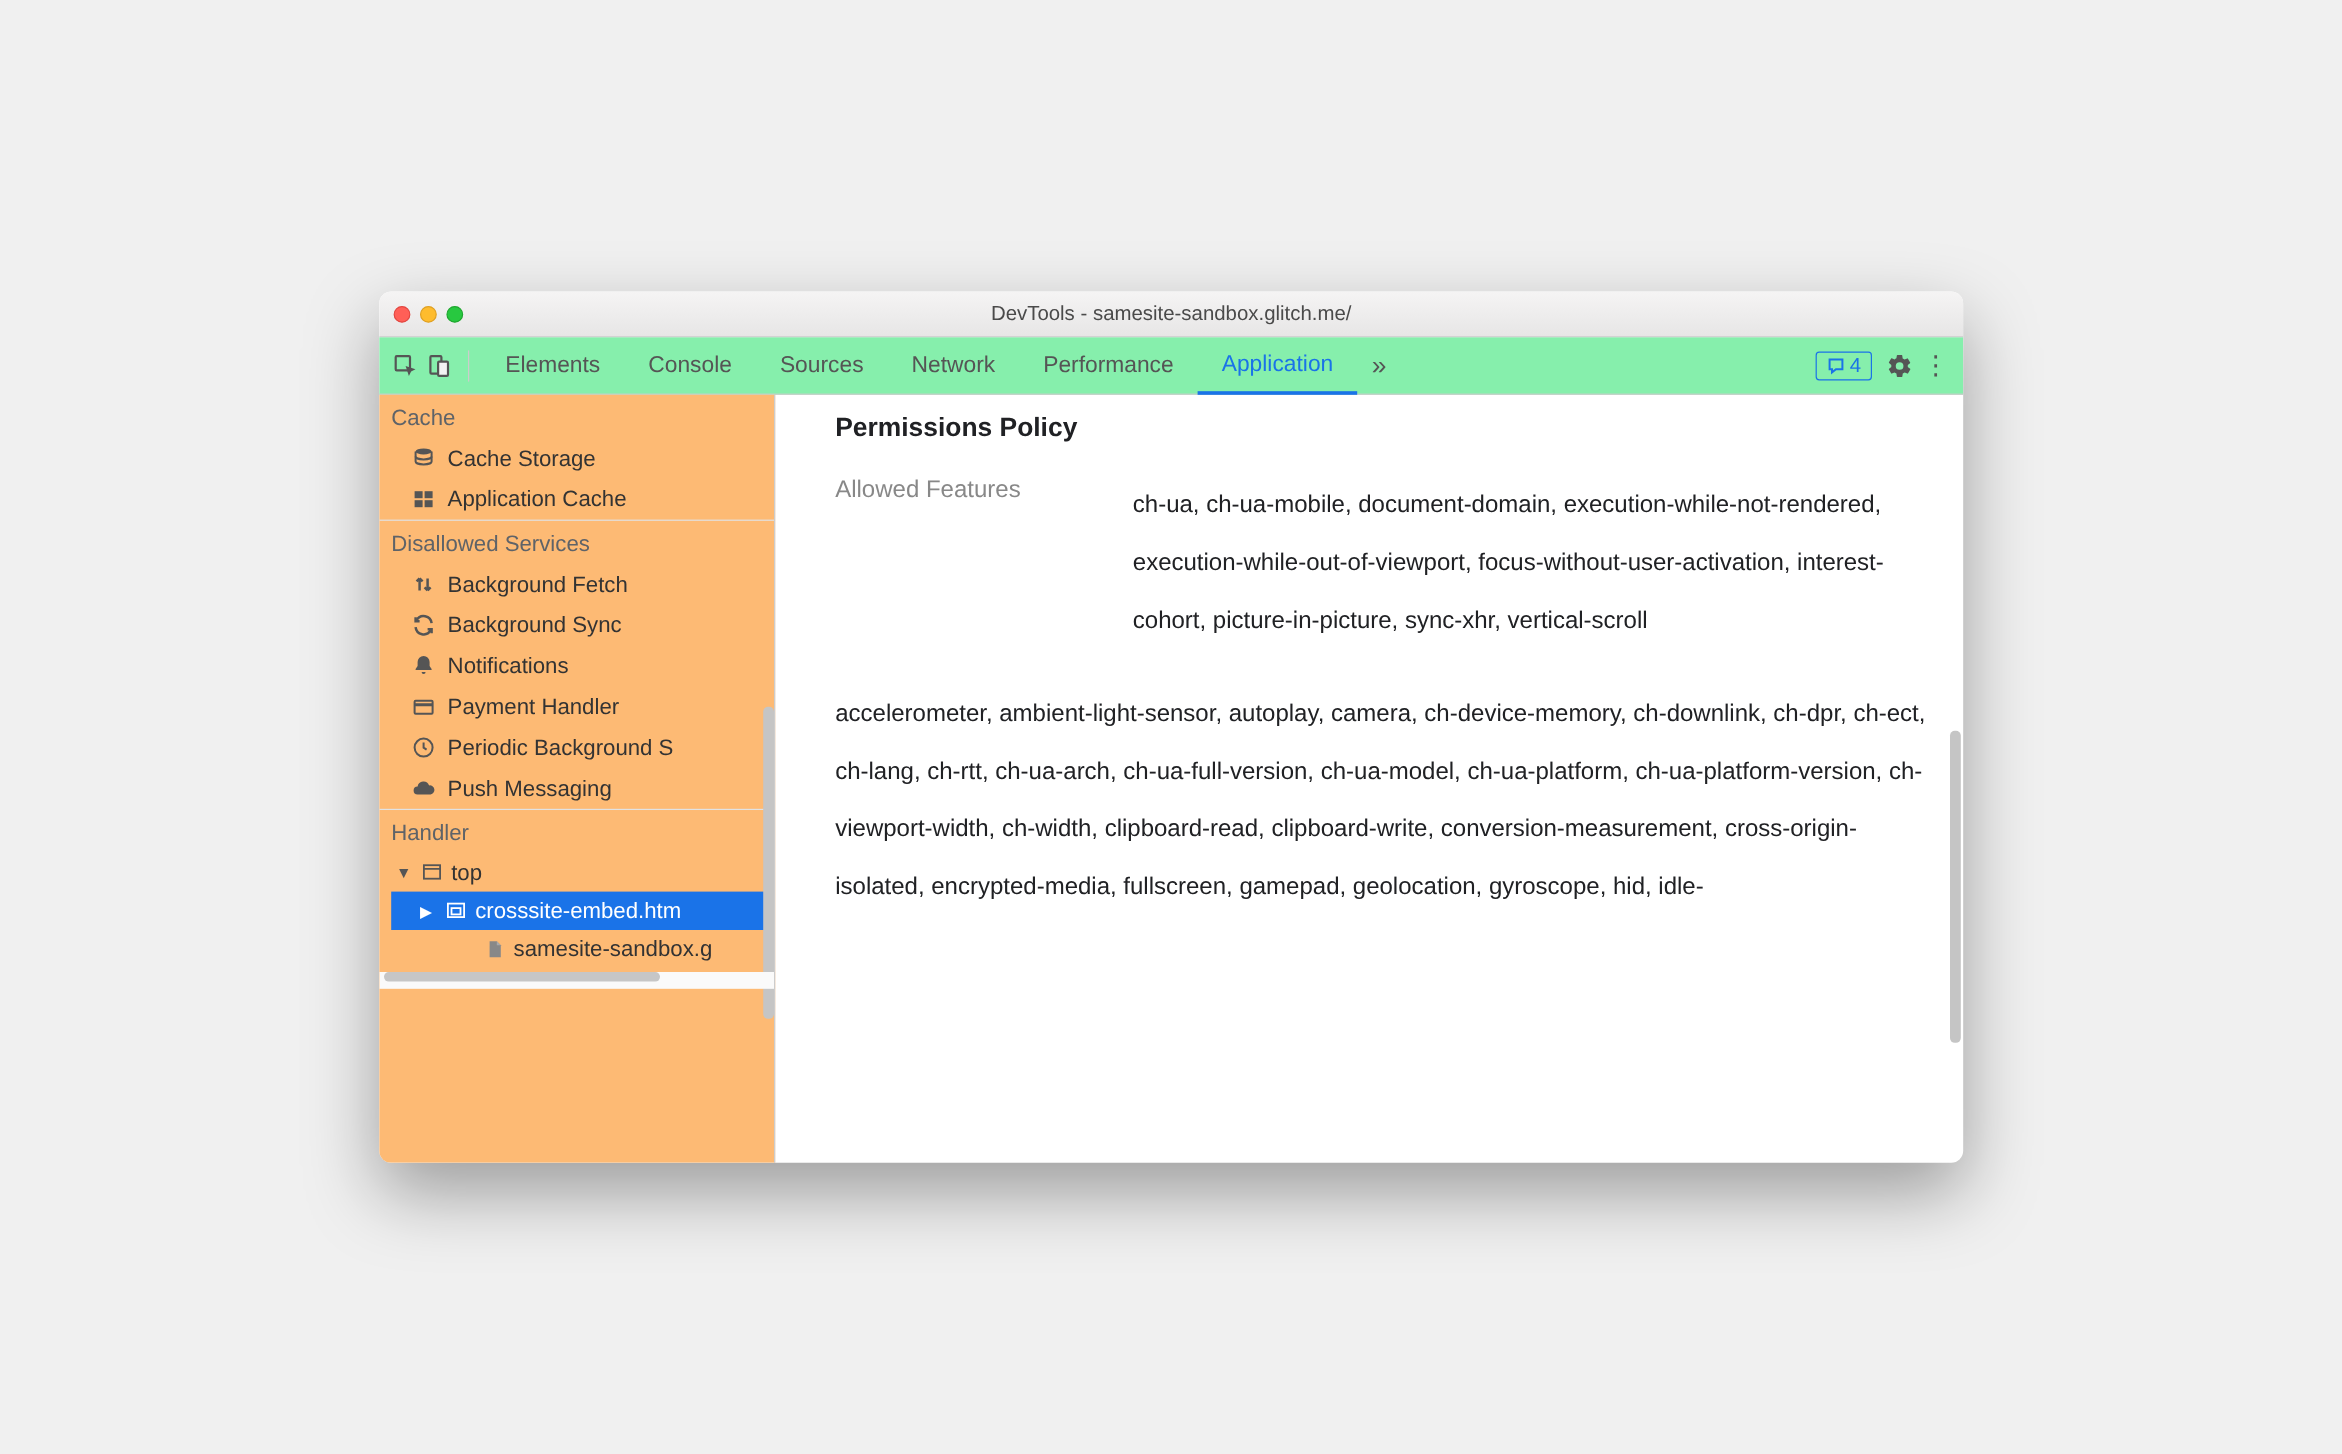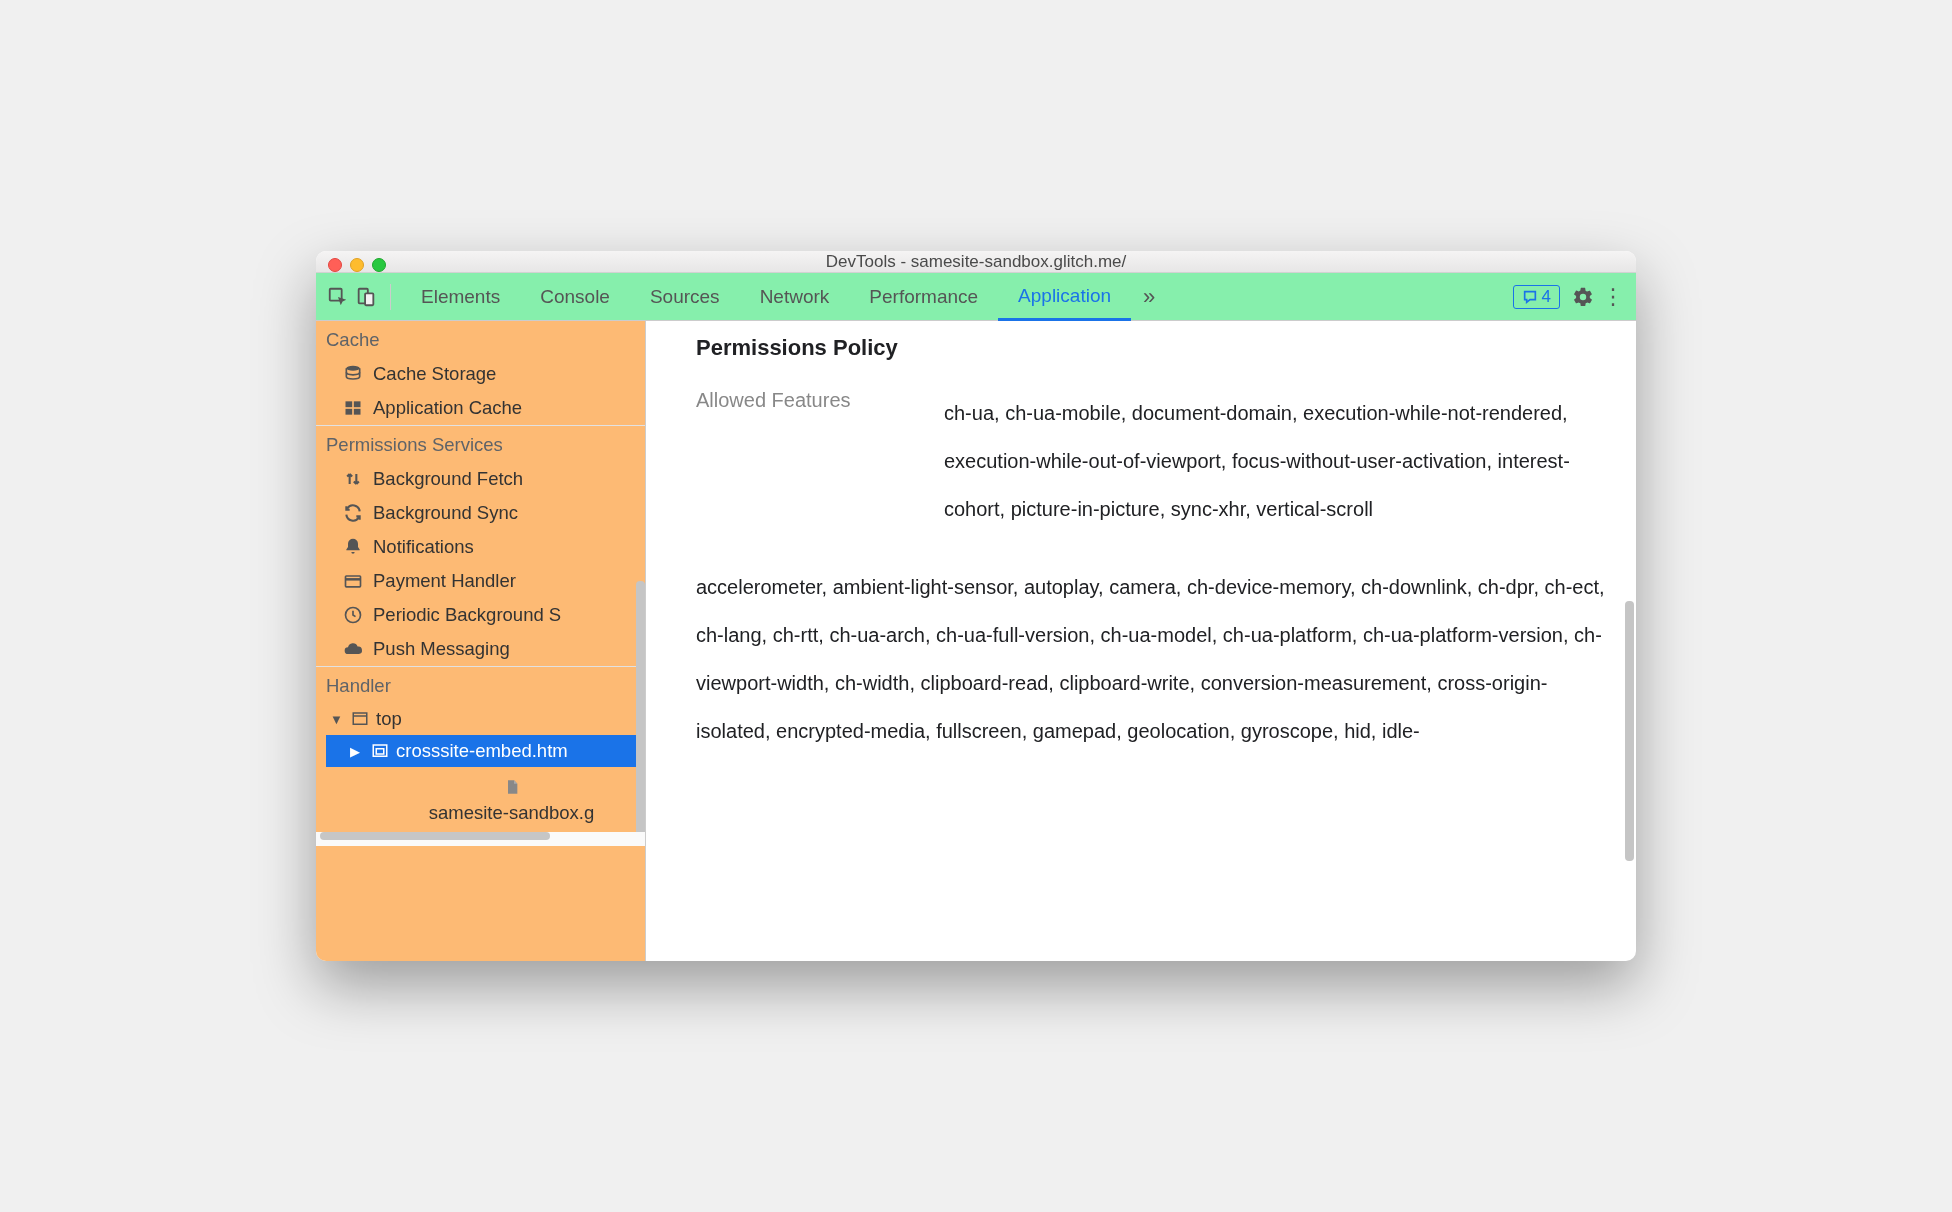--- a/index.html
+++ b/index.html
@@ -15,25 +15,25 @@
   .window {
     width: 1320px;
     background: #fff;
     border-radius: 10px;
     box-shadow: 0 25px 60px rgba(0,0,0,0.35);
     overflow: hidden;
     display: flex;
     flex-direction: column;
   }
   .titlebar {
-    height: 22px;
+    height: 38px;
     background: linear-gradient(#f5f4f4, #e7e6e6);
     border-bottom: 1px solid #d2d2d2;
     display: flex;
-    align-items: flex-end;
+    align-items: center;
     padding: 0 12px;
     position: relative;
   }
   .traffic { display: flex; gap: 8px; }
   .tl { width: 14px; height: 14px; border-radius: 50%; }
   .tl.red { background: #ff5f57; border: 1px solid #e24640; }
   .tl.yel { background: #febc2e; border: 1px solid #dfa023; }
   .tl.grn { background: #28c840; border: 1px solid #1fa72f; }
   .title {
     position: absolute; left: 0; right: 0; text-align: center;
@@ -86,21 +86,21 @@
     display:flex; align-items:center; gap:6px;
     padding: 5px 4px; white-space:nowrap; overflow:hidden;
     cursor:pointer;
   }
   .tree-row.sel { background:#1a73e8; color:#fff; }
   .tree-row.sel .ic { color:#fff; }
   .tree-row .arrow { width:14px; font-size:13px; color:#555; }
   .tree-row.sel .arrow { color:#fff; }
   .tree-row .ic { width:20px; display:flex; justify-content:center; color:#555; }
   .indent1 { padding-left: 24px; }
-  .indent2 { padding-left: 56px; flex-direction: column; }
+  .indent2 { padding-left: 56px; }
   .hscroll {
     position: sticky; bottom: 0;
     height: 14px; background:#fafafa;
   }
   .hscroll-thumb {
     height: 8px; width: 70%; background:#c6c6c6;
     border-radius:4px; margin-left:4px; margin-top:3px;
   }
   .main {
     flex:1; overflow-y:auto; padding: 14px 30px 20px 50px;
@@ -189,21 +189,21 @@
           <svg width="20" height="20" viewBox="0 0 24 24" fill="#555">
               <rect x="3" y="4" width="8" height="7"></rect>
               <rect x="13" y="4" width="8" height="7"></rect>
               <rect x="3" y="13" width="8" height="7"></rect>
               <rect x="13" y="13" width="8" height="7"></rect>
             </svg>
         </span>
         <span>Application Cache</span>
       </div>
 
-      <div class="section-h">Permissions Services</div>
+      <div class="section-h">Disallowed Services</div>
       <div class="item">
         <span class="ic">
           <svg width="20" height="20" viewBox="0 0 24 24" fill="none" stroke="#555" stroke-width="2.5">
               <path d="M8 18V6M8 6l-3 3M8 6l3 3"></path>
               <path d="M16 6v12M16 18l-3-3M16 18l3-3"></path>
             </svg>
         </span>
         <span>Background Fetch</span>
       </div>
       <div class="item">

